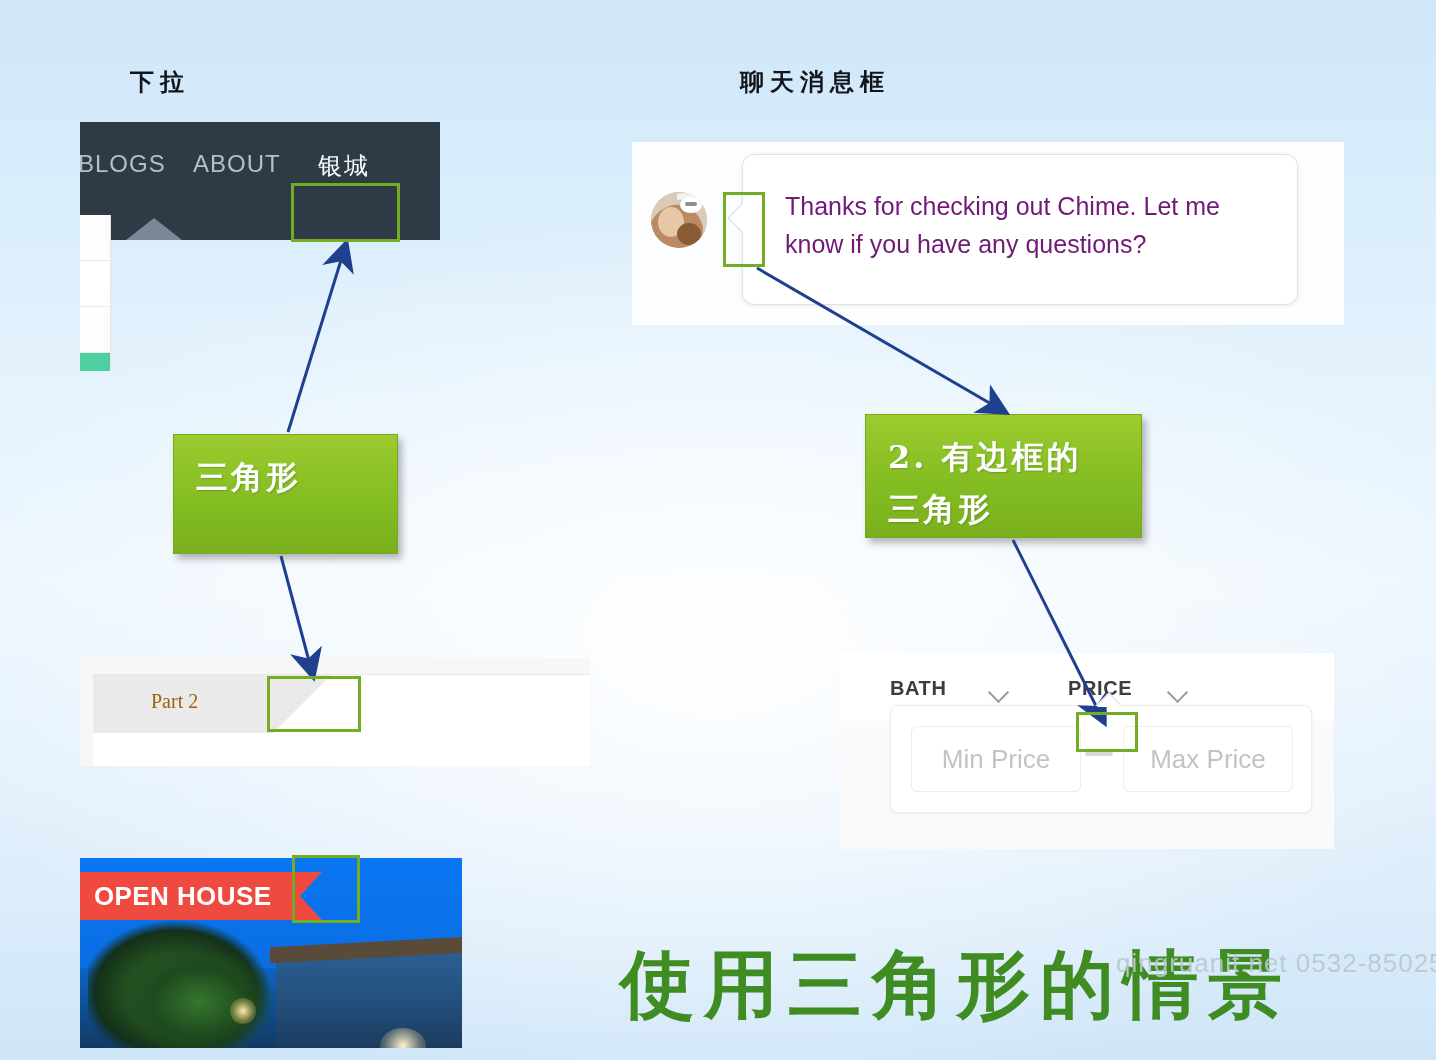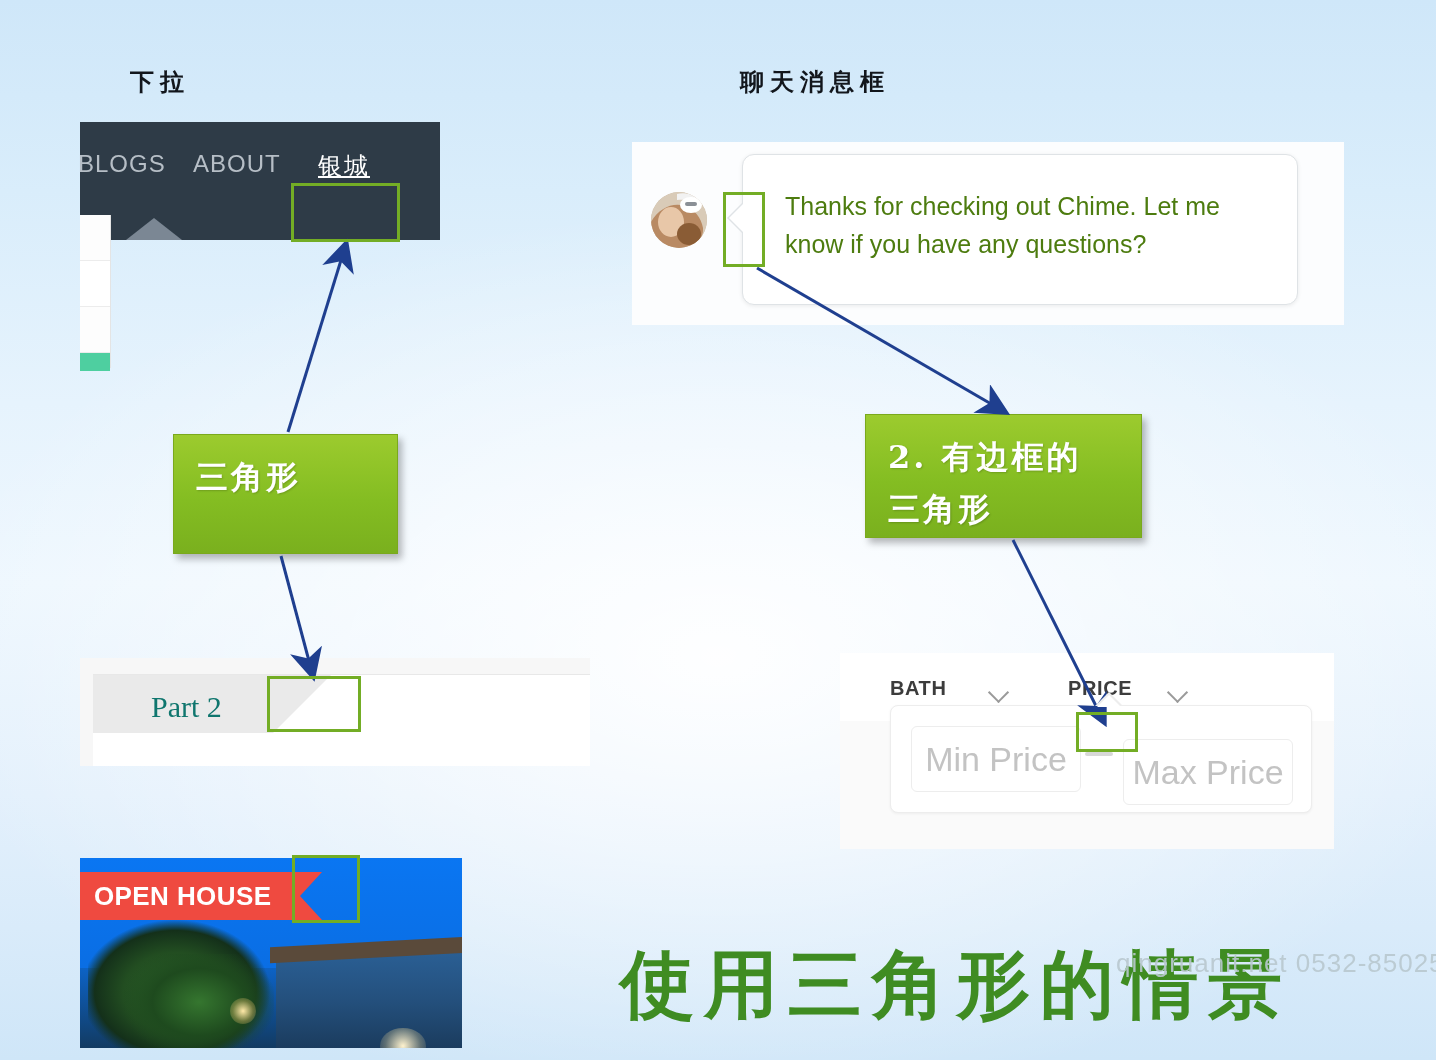--- a/index.html
+++ b/index.html
@@ -58,21 +58,21 @@
     position:absolute;left:19px;top:50px;width:56px;height:56px;border-radius:50%;
     overflow:hidden;background:#cbbba6;
   }
   #chat-bubble{
     position:absolute;left:110px;top:12px;width:554px;height:149px;
     background:#ffffff;border:1px solid #dfe3e6;border-radius:12px;
     box-shadow:0 1px 4px rgba(0,0,0,0.08);
   }
   #chat-text{
     position:absolute;left:42px;top:32px;width:470px;
-    color:#4d7c0f;font-size:25px;line-height:38px;
+    color:#701a75;font-size:25px;line-height:38px;
   }
   
   #chat-tail-fill{
     position:absolute;left:-14px;top:48px;width:0;height:0;
     border-top:15px solid transparent;border-bottom:15px solid transparent;
     border-right:15px solid #ffffff;z-index:2;
   }
   #chat-tail-border{
     position:absolute;left:-16px;top:47px;width:0;height:0;
     border-top:16px solid transparent;border-bottom:16px solid transparent;
@@ -82,21 +82,21 @@
   
   #tab-mock{left:80px;top:658px;width:510px;height:108px;background:#f7f7f7;}
   #tab-inner{position:absolute;left:13px;top:16px;right:0;bottom:0;background:#ffffff;border-top:1px solid #e8e8e8;}
   #tab-item{
     position:absolute;left:0;top:0;width:180px;height:58px;background:#eaeaea;
   }
   #tab-slant{
     position:absolute;left:180px;top:0;width:0;height:0;
     border-top:58px solid #eaeaea;border-right:58px solid transparent;
   }
-  #tab-label{position:absolute;left:58px;top:15px;color:#0f766e;font-size:30px;font-family:"Liberation Serif","DejaVu Serif",serif;}
+  #tab-label{position:absolute;left:58px;top:15px;color:#a16207;font-size:20px;font-family:"Liberation Serif","DejaVu Serif",serif;}
 
   
   #filter-mock{left:840px;top:653px;width:494px;height:196px;background:#fafafa;}
   #filter-bar{position:absolute;left:0;top:0;width:494px;height:68px;background:#ffffff;}
   .filter-label{position:absolute;top:24px;color:#3c3c3c;font-size:20px;font-weight:bold;letter-spacing:0.6px;}
   .chev{
     position:absolute;top:32px;width:13px;height:13px;
     border-right:2.4px solid #9a9a9a;border-bottom:2.4px solid #9a9a9a;
     transform:rotate(45deg);
   }
@@ -112,21 +112,21 @@
     border-bottom:12px solid #ffffff;z-index:3;
   }
   #price-caret-border{
     position:absolute;left:204px;top:-14px;width:0;height:0;
     border-left:14px solid transparent;border-right:14px solid transparent;
     border-bottom:14px solid #ededed;z-index:2;
   }
   .price-input{
     position:absolute;top:20px;width:168px;height:64px;
     background:#ffffff;border:1px solid #ededed;border-radius:6px;
-    color:#c3c3c3;font-size:34px;line-height:64px;text-align:center;
+    color:#c3c3c3;font-size:26px;line-height:64px;text-align:center;
   }
   #price-dash{position:absolute;left:194px;top:46px;width:28px;height:4px;background:#d8d8d8;border-radius:2px;}
 
   
   #photo-mock{left:80px;top:858px;width:382px;height:190px;overflow:hidden;
     background:linear-gradient(180deg,#0a6fe8 0%,#0b74ef 38%,#0d5fbd 62%,#123b62 100%);}
   #photo-sky{position:absolute;left:0;top:0;width:382px;height:110px;
     background:linear-gradient(180deg,#0a76f2 0%,#0a6ee4 100%);}
   #photo-tree{position:absolute;left:8px;top:62px;width:190px;height:128px;
     background:radial-gradient(ellipse 95px 72px at 46% 56%, #2f6a2c 0%, #224d21 55%, #14301a 85%, rgba(10,25,15,0) 100%);}
@@ -187,21 +187,21 @@
 <body>
 
 <div class="abs caption" style="left:130px;top:66px;">下拉</div>
 
 <div class="abs caption" style="left:740px;top:66px;">聊天消息框</div>
 
 <div class="abs" id="nav-mock">
   <div id="nav-bar">
     <div class="nav-link" style="left:-2px;">BLOGS</div>
     <div class="nav-link" style="left:113px;">ABOUT</div>
-    <div class="nav-link cn" style="left:238px;text-decoration:underline;">银城</div>
+    <div class="nav-link cn" style="left:238px;">银城</div>
     <div id="nav-caret"></div>
   </div>
   <div id="nav-left-panel">
     <div class="row"></div>
     <div class="row white"></div>
     <div class="row"></div>
     <div class="row teal"></div>
   </div>
 </div>
 
@@ -237,21 +237,21 @@
     <div class="filter-label" style="left:50px;">BATH</div>
     <div class="chev" style="left:151px;"></div>
     <div class="filter-label" style="left:228px;">PRICE</div>
     <div class="chev" style="left:330px;"></div>
   </div>
   <div id="price-panel">
     <div id="price-caret-border"></div>
     <div id="price-caret-fill"></div>
     <div class="price-input" style="left:20px;">Min Price</div>
     <div id="price-dash"></div>
-    <div class="price-input" style="left:232px;margin-top:13px;">Max Price</div>
+    <div class="price-input" style="left:232px;">Max Price</div>
   </div>
 </div>
 
 <div class="abs" id="photo-mock">
   <div id="photo-sky"></div>
   <div id="photo-house"></div>
   <div id="photo-roof"></div>
   <div id="photo-tree"></div>
   <div id="photo-tree2"></div>
   <div id="photo-glow"></div>

